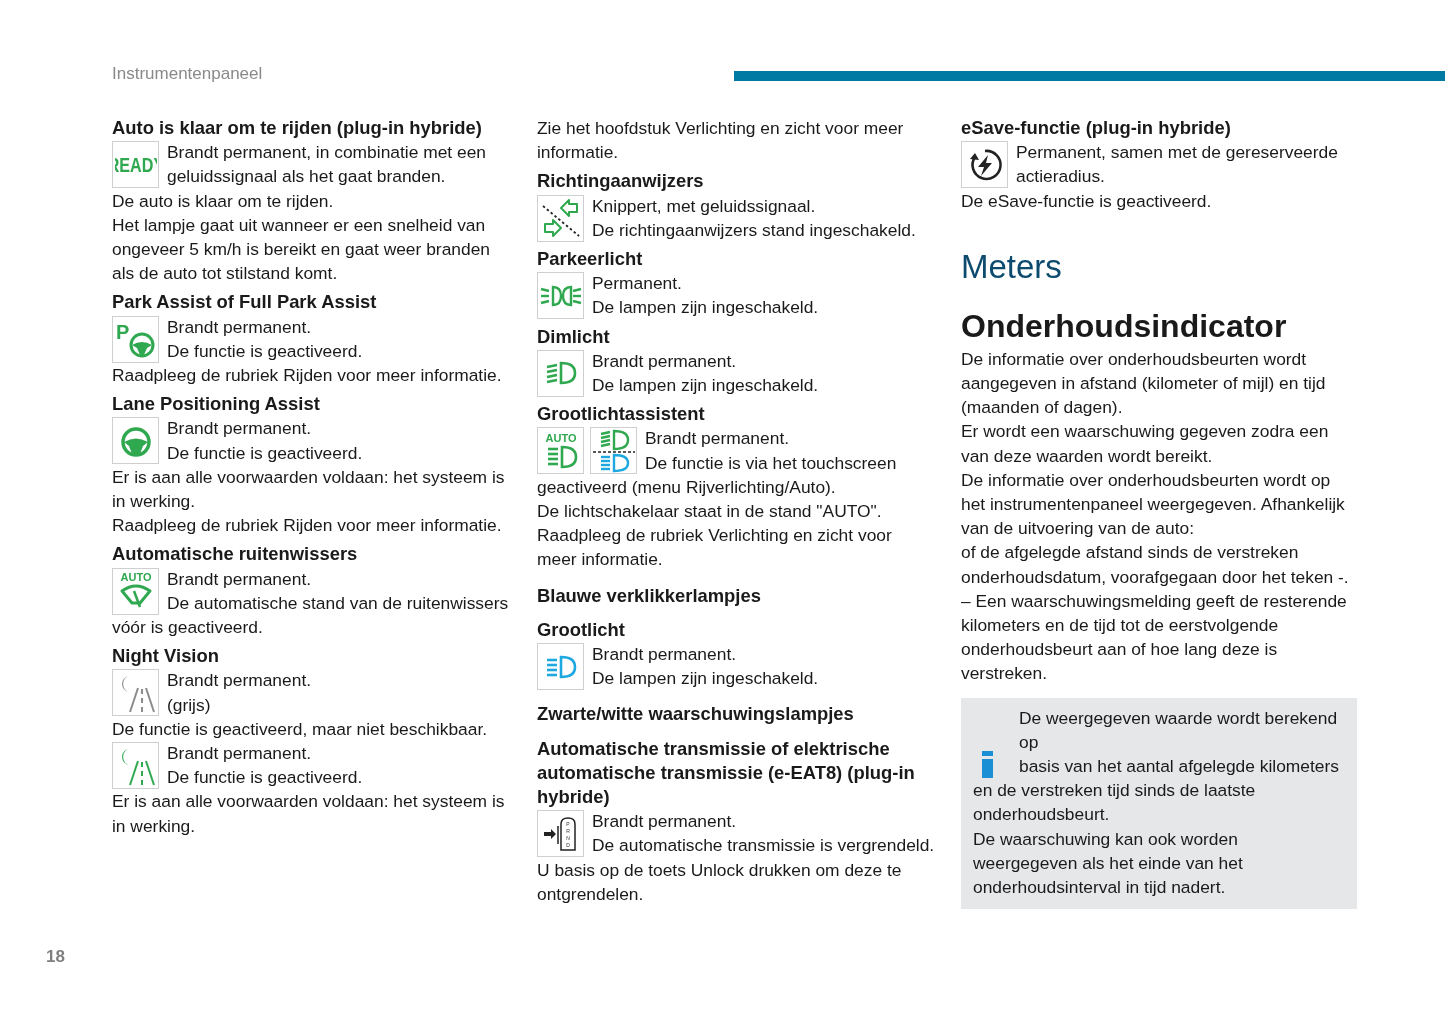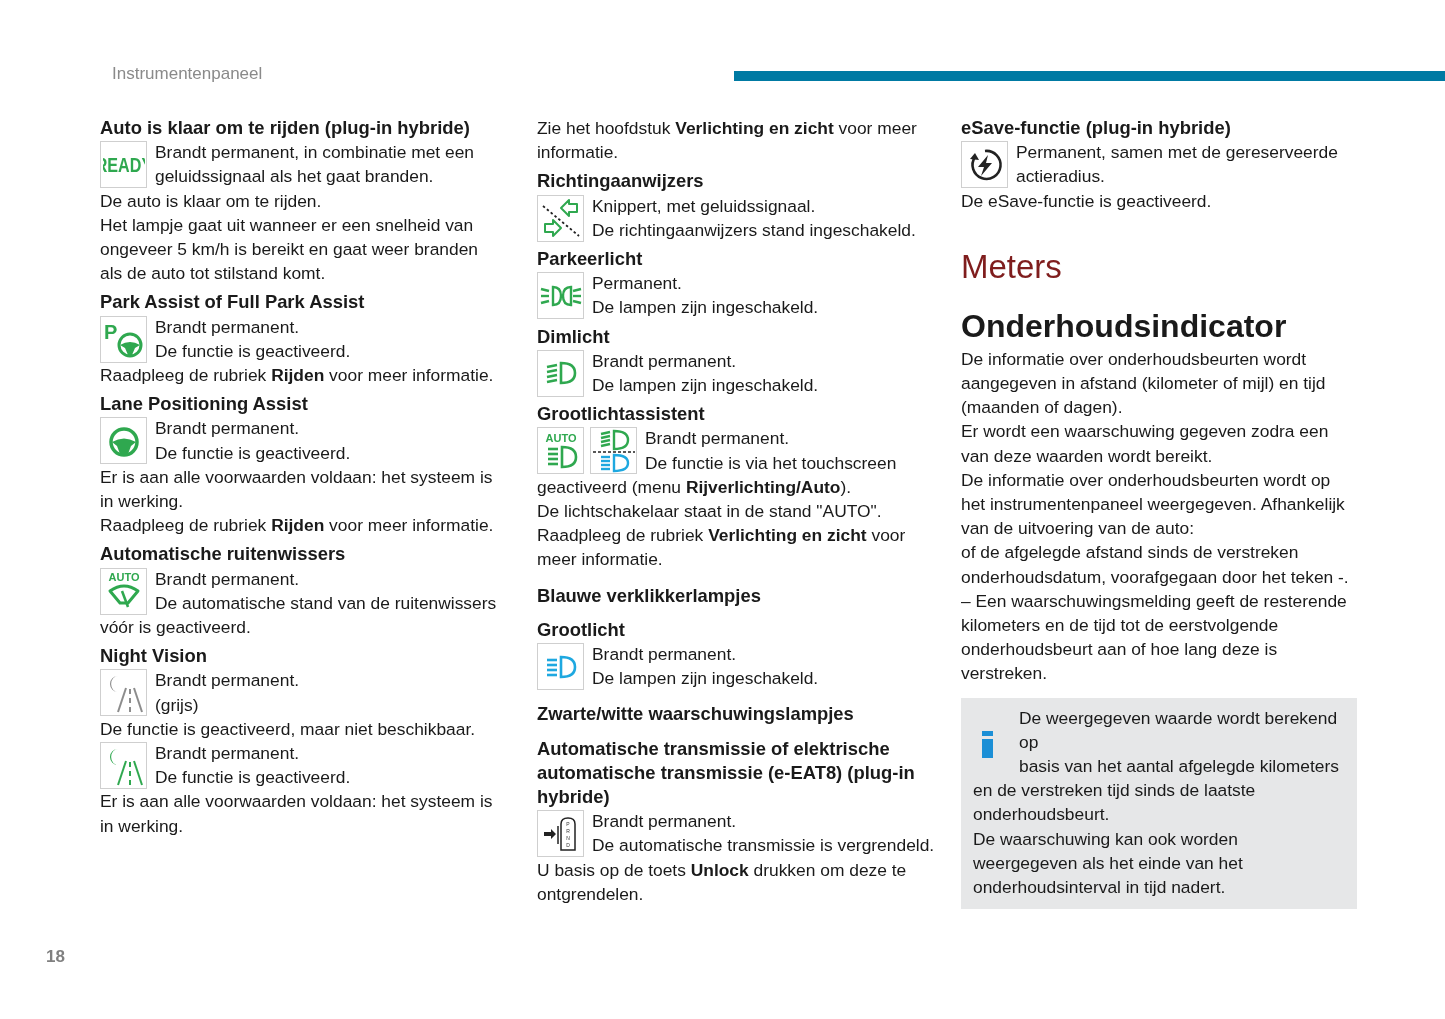--- a/index.html
+++ b/index.html
@@ -3,42 +3,42 @@
 <meta charset="utf-8">
 <style>
   html, body { margin: 0; padding: 0; background: #ffffff; }
   body { width: 1445px; height: 1019px; position: relative; overflow: hidden;
          font-family: "Liberation Sans", sans-serif; color: #1a1a1a; }
   .running-head { position: absolute; left: 112px; top: 64px; font-size: 17px; color: #8a8a8a; }
   .head-bar { position: absolute; left: 734px; top: 71px; width: 711px; height: 10px; background: #007aa3; }
   .page-number { position: absolute; left: 46px; top: 947px; font-size: 17px; font-weight: bold; color: #808080; }
 
   .col { position: absolute; top: 116px; width: 400px; font-size: 17.4px; line-height: 24.2px; }
-  .col1 { left: 100px; }
+  .col1 { left: 112px; }
   .col2 { left: 537px; width: 395px; }
   .col3 { left: 961px; width: 396px; }
 
   .h { font-weight: bold; font-size: 18.4px; line-height: 24.2px; margin-top: 5px; }
   .h.first { margin-top: 0; }
   .h.spaced { margin-top: 12px; margin-bottom: 10px; }
   p { margin: 0; }
-  b { font-weight: bold; }
+  b { font-weight: normal; }
 
   .item { display: flex; align-items: flex-start; }
   .icon { flex: 0 0 auto; width: 47px; height: 47px; border: 1px solid #cfcfcf; box-sizing: border-box;
           display: flex; align-items: center; justify-content: center; margin-right: 8px; margin-top: 1px; background:#fff; }
   .icon svg { display: block; }
   .icon + .icon { margin-left: -2px; }
   .item-text p { line-height: 24.2px; }
 
-  .section-title { font-size: 33px; color: #7f1d1d; margin-top: 34px; line-height: 40px; }
+  .section-title { font-size: 33px; color: #0c4a6e; margin-top: 34px; line-height: 40px; }
   .subsection-title { font-size: 32px; font-weight: bold; margin-top: 21px; line-height: 36px; margin-bottom: 3px; }
 
   .info-box { background: #e6e7e8; margin-top: 12px; padding: 8px 12px 10px 12px; }
-  .info-first { display: flex; align-items: center; }
+  .info-first { display: flex; align-items: flex-end; }
   .info-icon { width: 13px; margin: 6px 24px 0 9px; flex: 0 0 auto; }
   .info-icon .dot { width: 11px; height: 5px; background: #1b8fd6; margin-bottom: 3px; }
   .info-icon .bar { width: 11px; height: 19px; background: #1b8fd6; }
 </style>
 </head>
 <body>
 
 <div class="running-head">Instrumentenpaneel</div>
 <div class="head-bar"></div>
 

